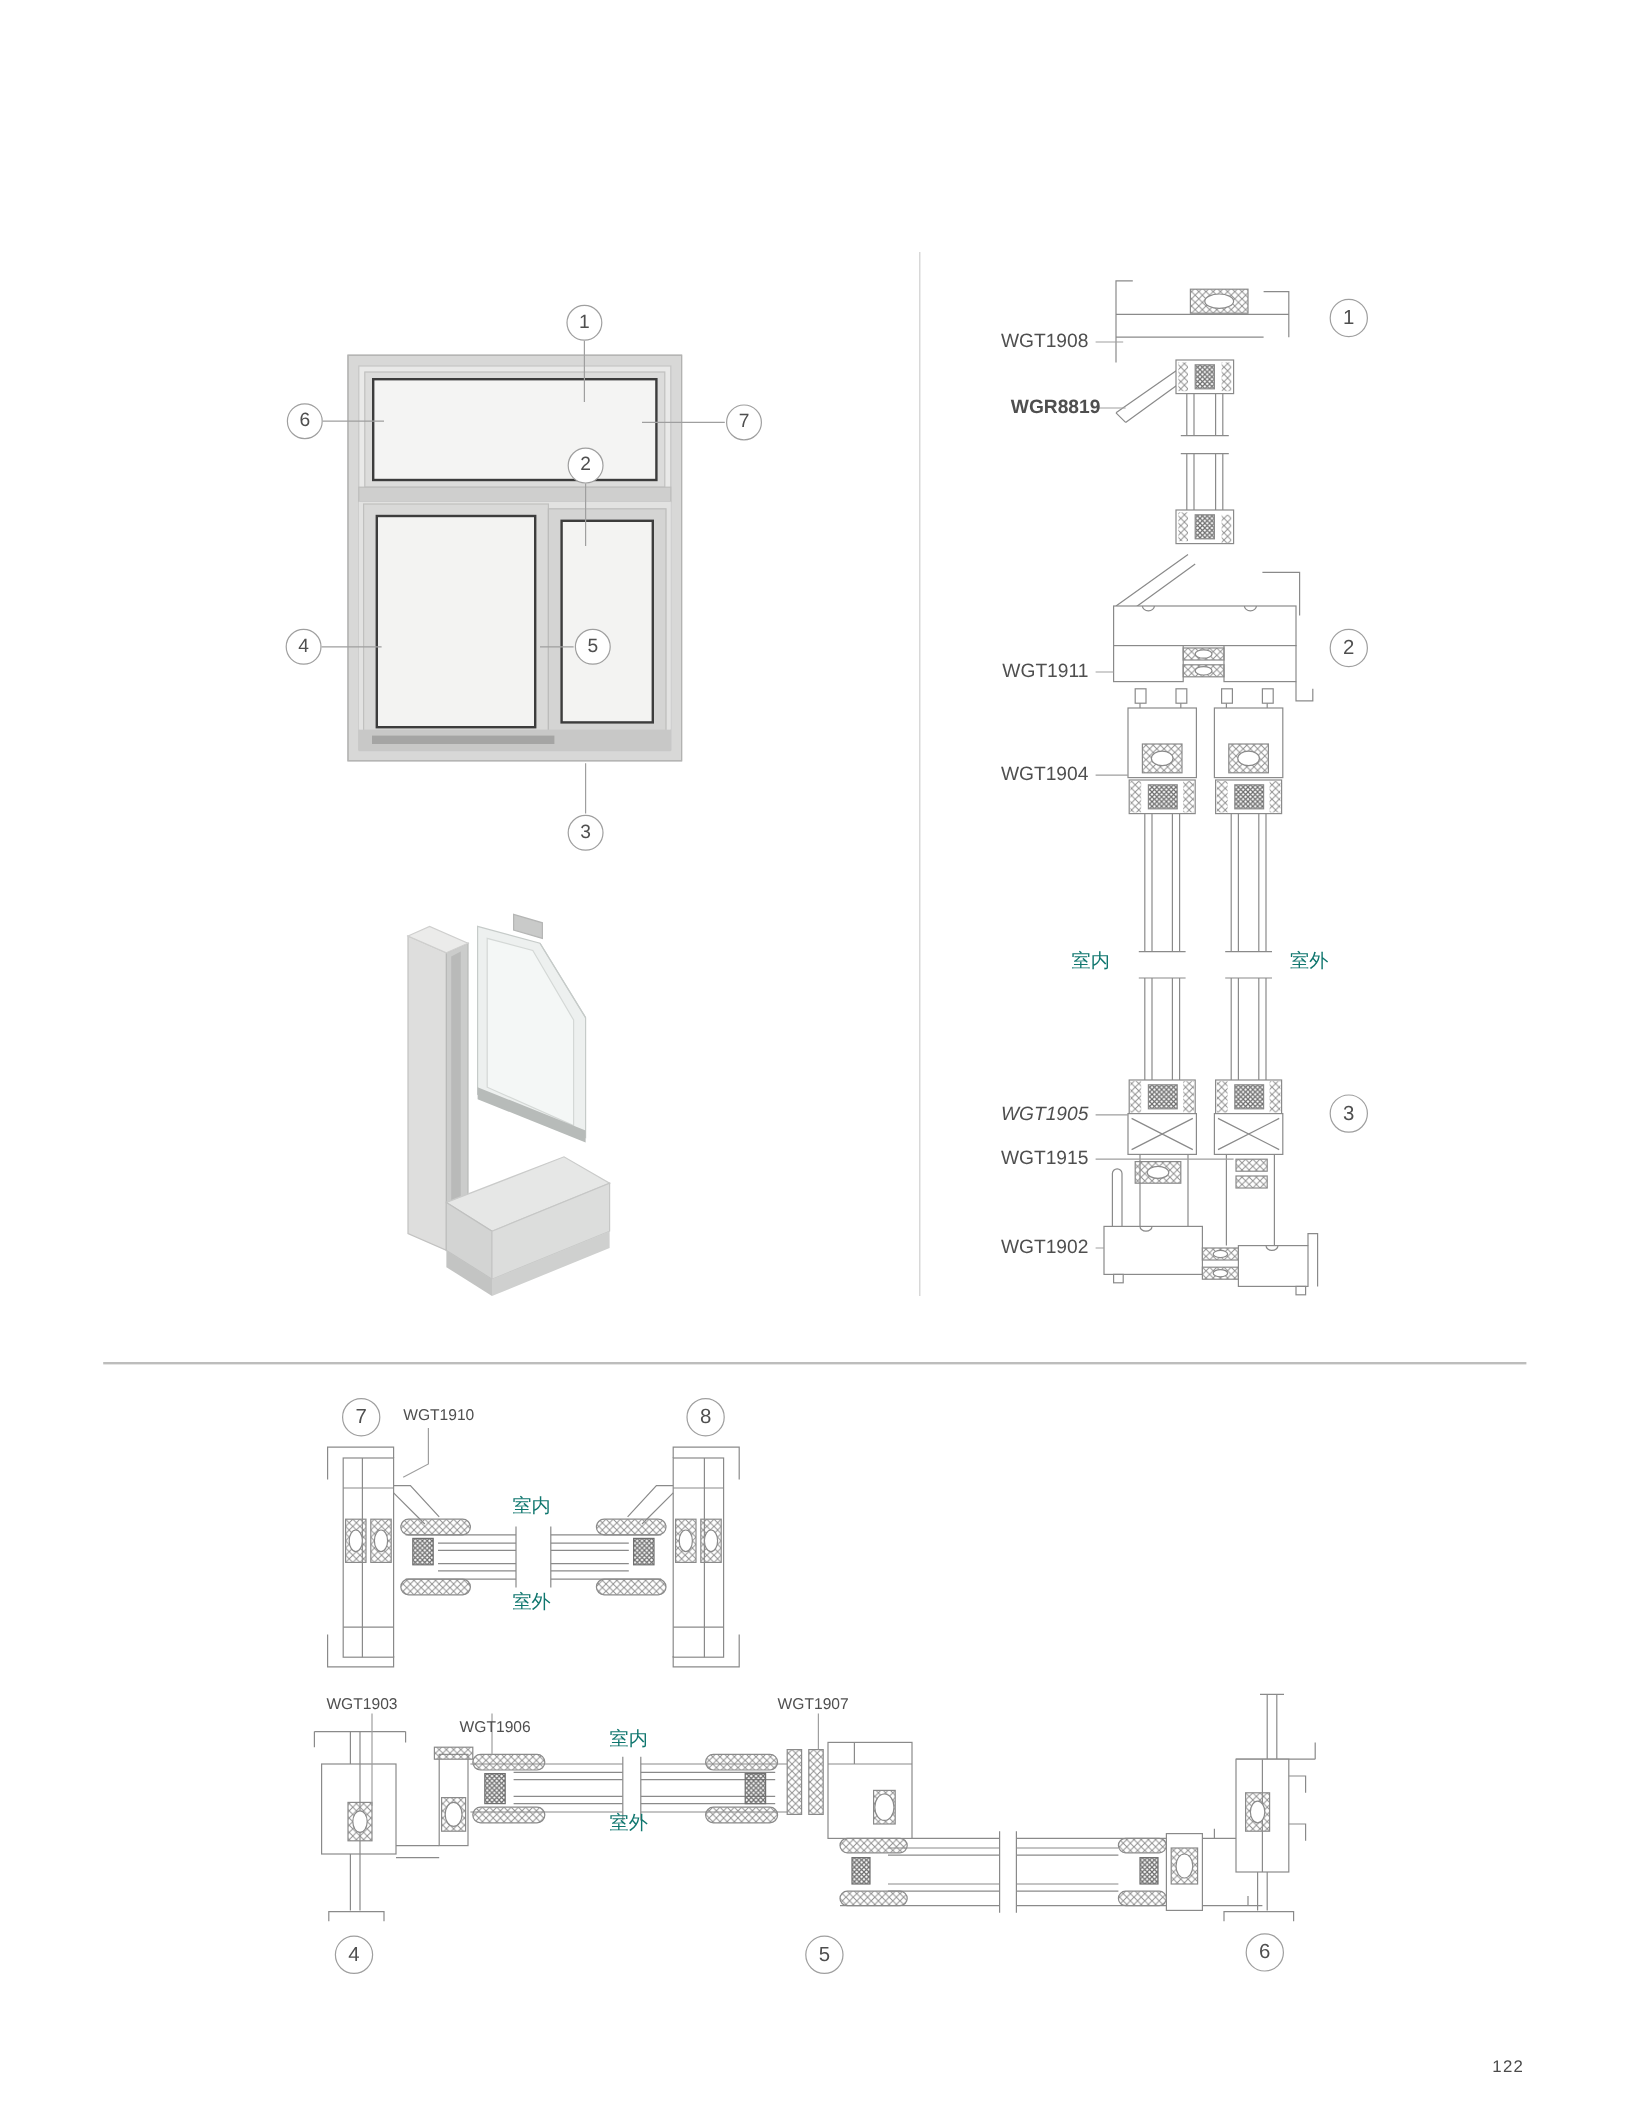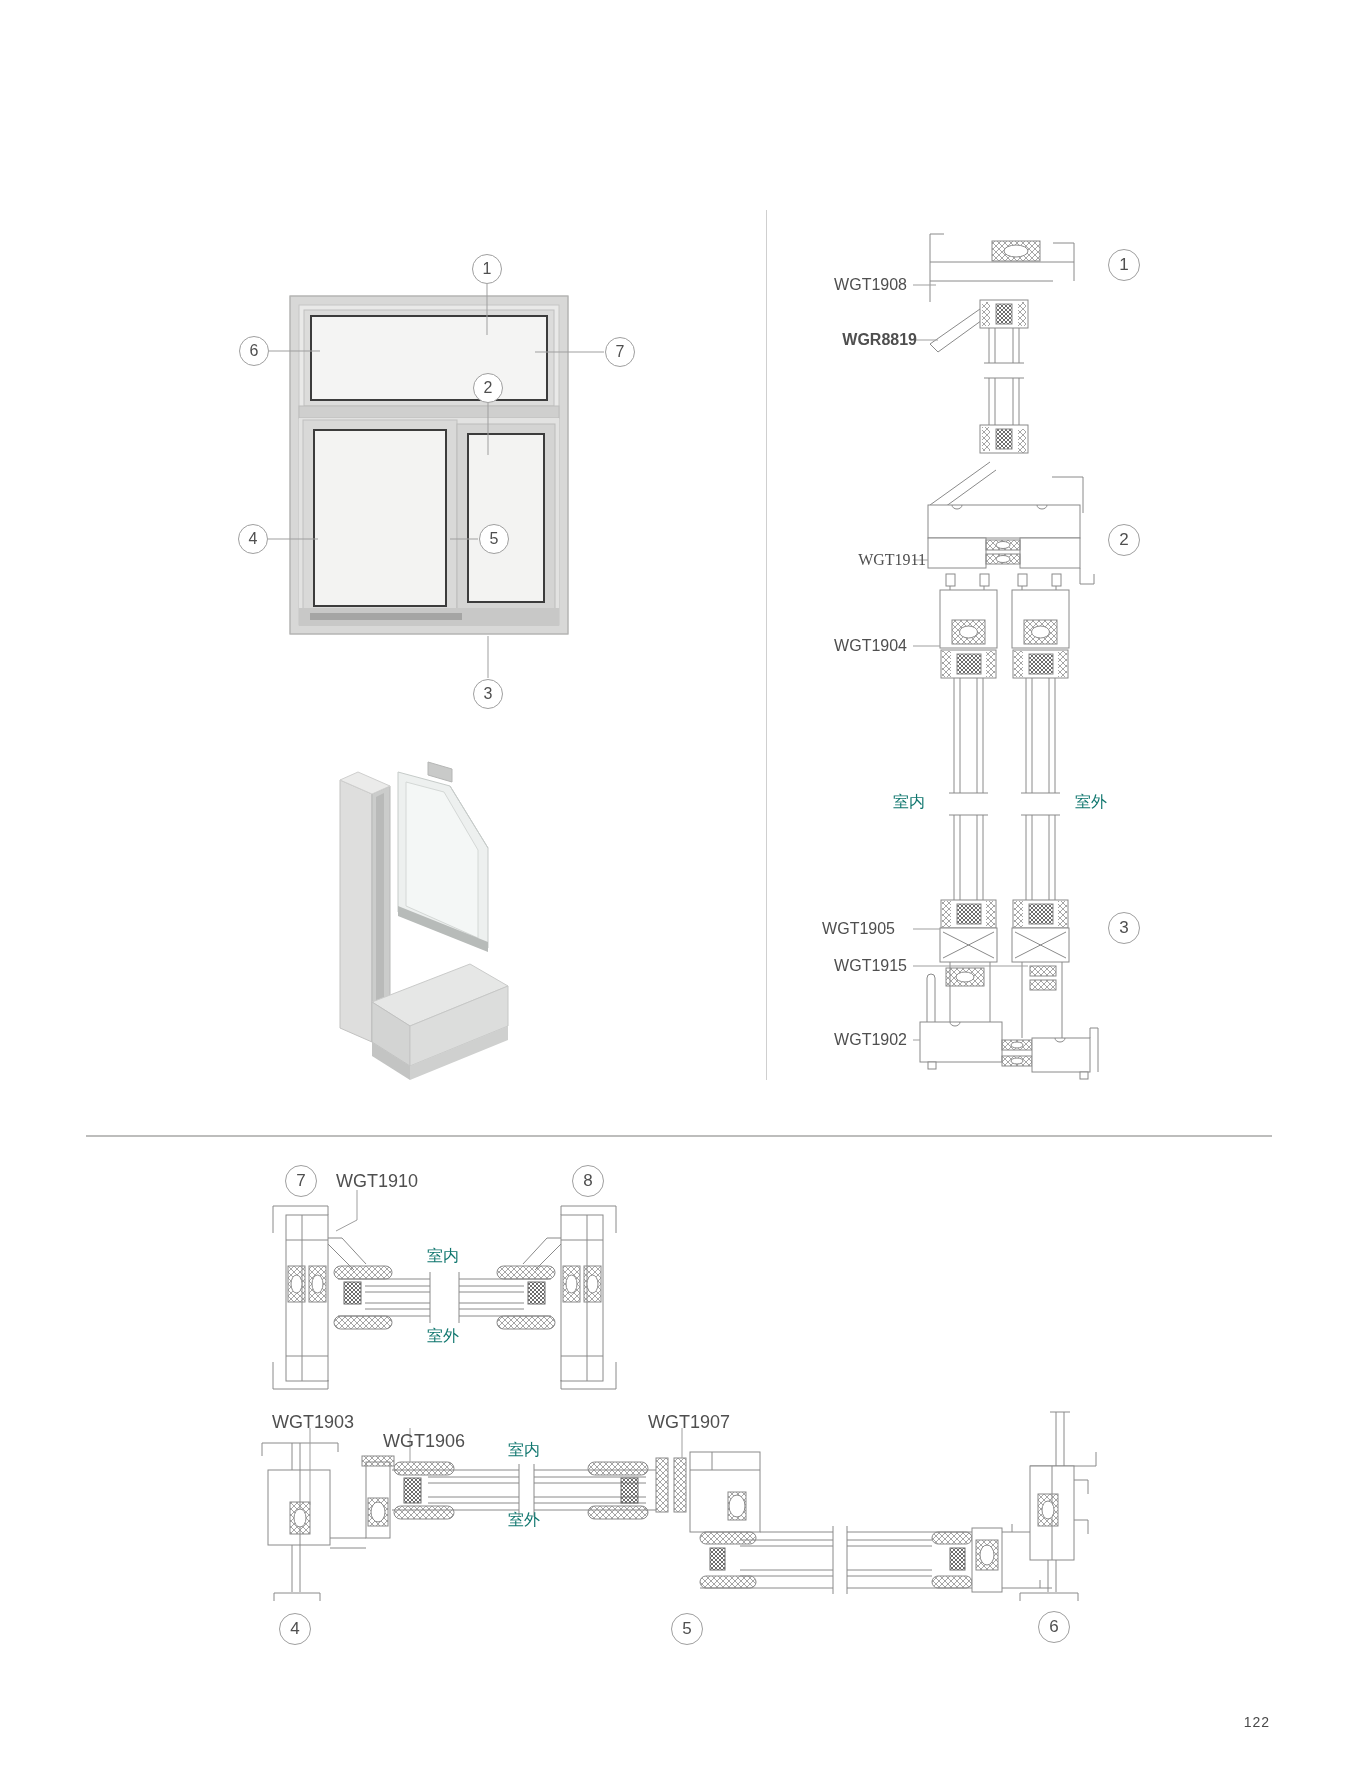--- a/index.html
+++ b/index.html
@@ -1,21 +1,21 @@
 <!DOCTYPE html>
 <html><head>
 <meta charset="utf-8">
 <style>
   html,body{margin:0;padding:0;background:#fff;}
   .page{position:relative;width:1358px;height:1770px;background:#ffffff;overflow:hidden;
         font-family:"Liberation Sans","DejaVu Sans",sans-serif;}
   svg{position:absolute;left:0;top:0;}
   .lbl{position:absolute;color:#4f4f4f;font-size:16px;white-space:nowrap;line-height:1;}
   .lbl-r{}
-  .lbl-sm{font-size:18px;}
+  .lbl-sm{font-size:13px;}
   .cjk{position:absolute;color:#0f766e;font-size:16px;white-space:nowrap;line-height:1;}
   .co{position:absolute;width:30px;height:30px;border:1.2px solid #9f9f9f;border-radius:50%;
       background:#fff;color:#4f4f4f;font-size:16px;display:flex;align-items:center;justify-content:center;box-sizing:border-box;}
   .co-lg{width:32px;height:32px;font-size:17px;}
   .vdiv{position:absolute;left:766px;top:210px;width:1px;height:870px;background:#cfcfcf;}
   .hdiv{position:absolute;left:86px;top:1135px;width:1186px;height:2px;background:#bdbdbc;}
   .pageno{position:absolute;right:88px;top:1714px;color:#4a4a4a;font-size:14px;letter-spacing:1px;}
 </style>
 </head>
 <body>
@@ -254,23 +254,23 @@
     </div>
   <div class="co" style="left:239px;top:336px;">
       <span>6</span>
     </div>
   <div class="co" style="left:605px;top:337px;">
       <span>7</span>
     </div>
 
   <div class="lbl lbl-r" style="right:451px;top:277px;">WGT1908</div>
   <div class="lbl lbl-r" style="right:441px;top:332px;font-weight:bold;">WGR8819</div>
-  <div class="lbl lbl-r" style="right:432px;top:552px;font-family:Liberation Serif, serif;">WGT1911</div>
+  <div class="lbl lbl-r" style="right:451px;top:552px;">WGT1911</div>
   <div class="lbl lbl-r" style="right:451px;top:638px;">WGT1904</div>
-  <div class="lbl lbl-r" style="right:463px;top:921px;">WGT1905</div>
+  <div class="lbl lbl-r" style="right:451px;top:921px;font-style:italic;">WGT1905</div>
   <div class="lbl lbl-r" style="right:451px;top:958px;">WGT1915</div>
   <div class="lbl lbl-r" style="right:451px;top:1032px;">WGT1902</div>
   <div class="cjk" style="right:433px;top:794px;">室内</div>
   <div class="cjk" style="left:1075px;top:794px;">室外</div>
   <div class="co co-lg" style="left:1108px;top:249px;">
       <span>1</span>
     </div>
   <div class="co co-lg" style="left:1108px;top:524px;">
       <span>2</span>
     </div>

